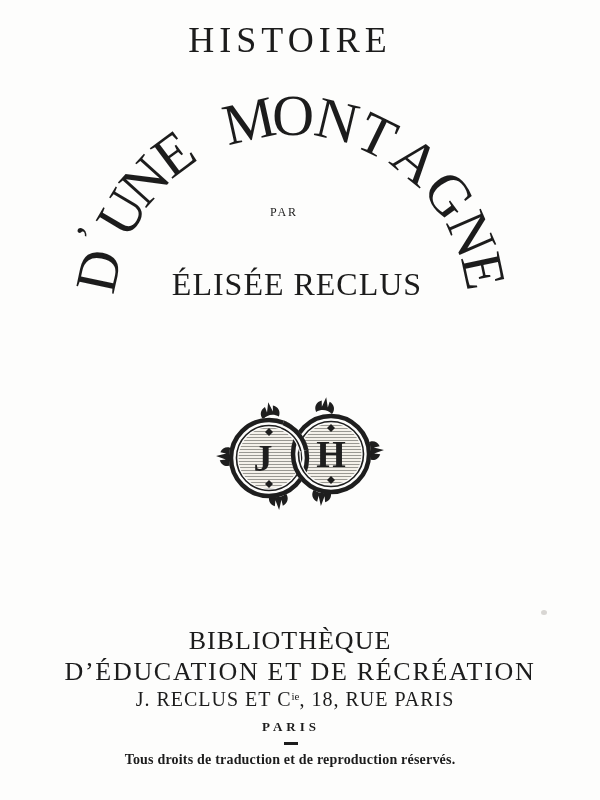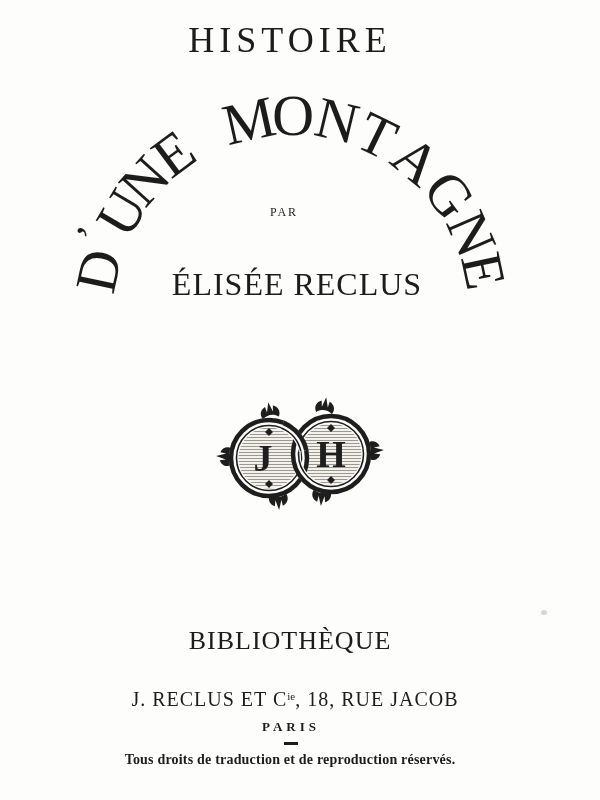--- a/index.html
+++ b/index.html
@@ -96,22 +96,23 @@
       <path d="M117,30 L121,34 L117,38 L113,34 Z"></path>
       <path d="M117,82 L121,86 L117,90 L113,86 Z"></path>
     </g>
 
     <text x="49" y="77" text-anchor="middle" font-family="Liberation Serif, serif" font-size="38" font-weight="bold" fill="#1e1e1e">J</text>
     <text x="117" y="73" text-anchor="middle" font-family="Liberation Serif, serif" font-size="38" font-weight="bold" fill="#1e1e1e">H</text>
   </svg>
 
   <div class="line series1">BIBLIOTHÈQUE</div>
 
+  <div class="line series2">D’ÉDUCATION ET DE RÉCRÉATION</div>
 
-  <div class="line address"><span>J. RECLUS ET C</span><sup>ie</sup><span>, 18, RUE JACOB</span></div>
+  <div class="line address"><span>J. RECLUS ET C</span><sup>ie</sup><span>, 18, RUE PARIS</span></div>
 
   <div class="line city">PARIS</div>
 
   <div class="rule-dash"></div>
 
   <div class="line rights">Tous droits de traduction et de reproduction réservés.</div>
 
   <div class="speck"></div>
 </div>
 

